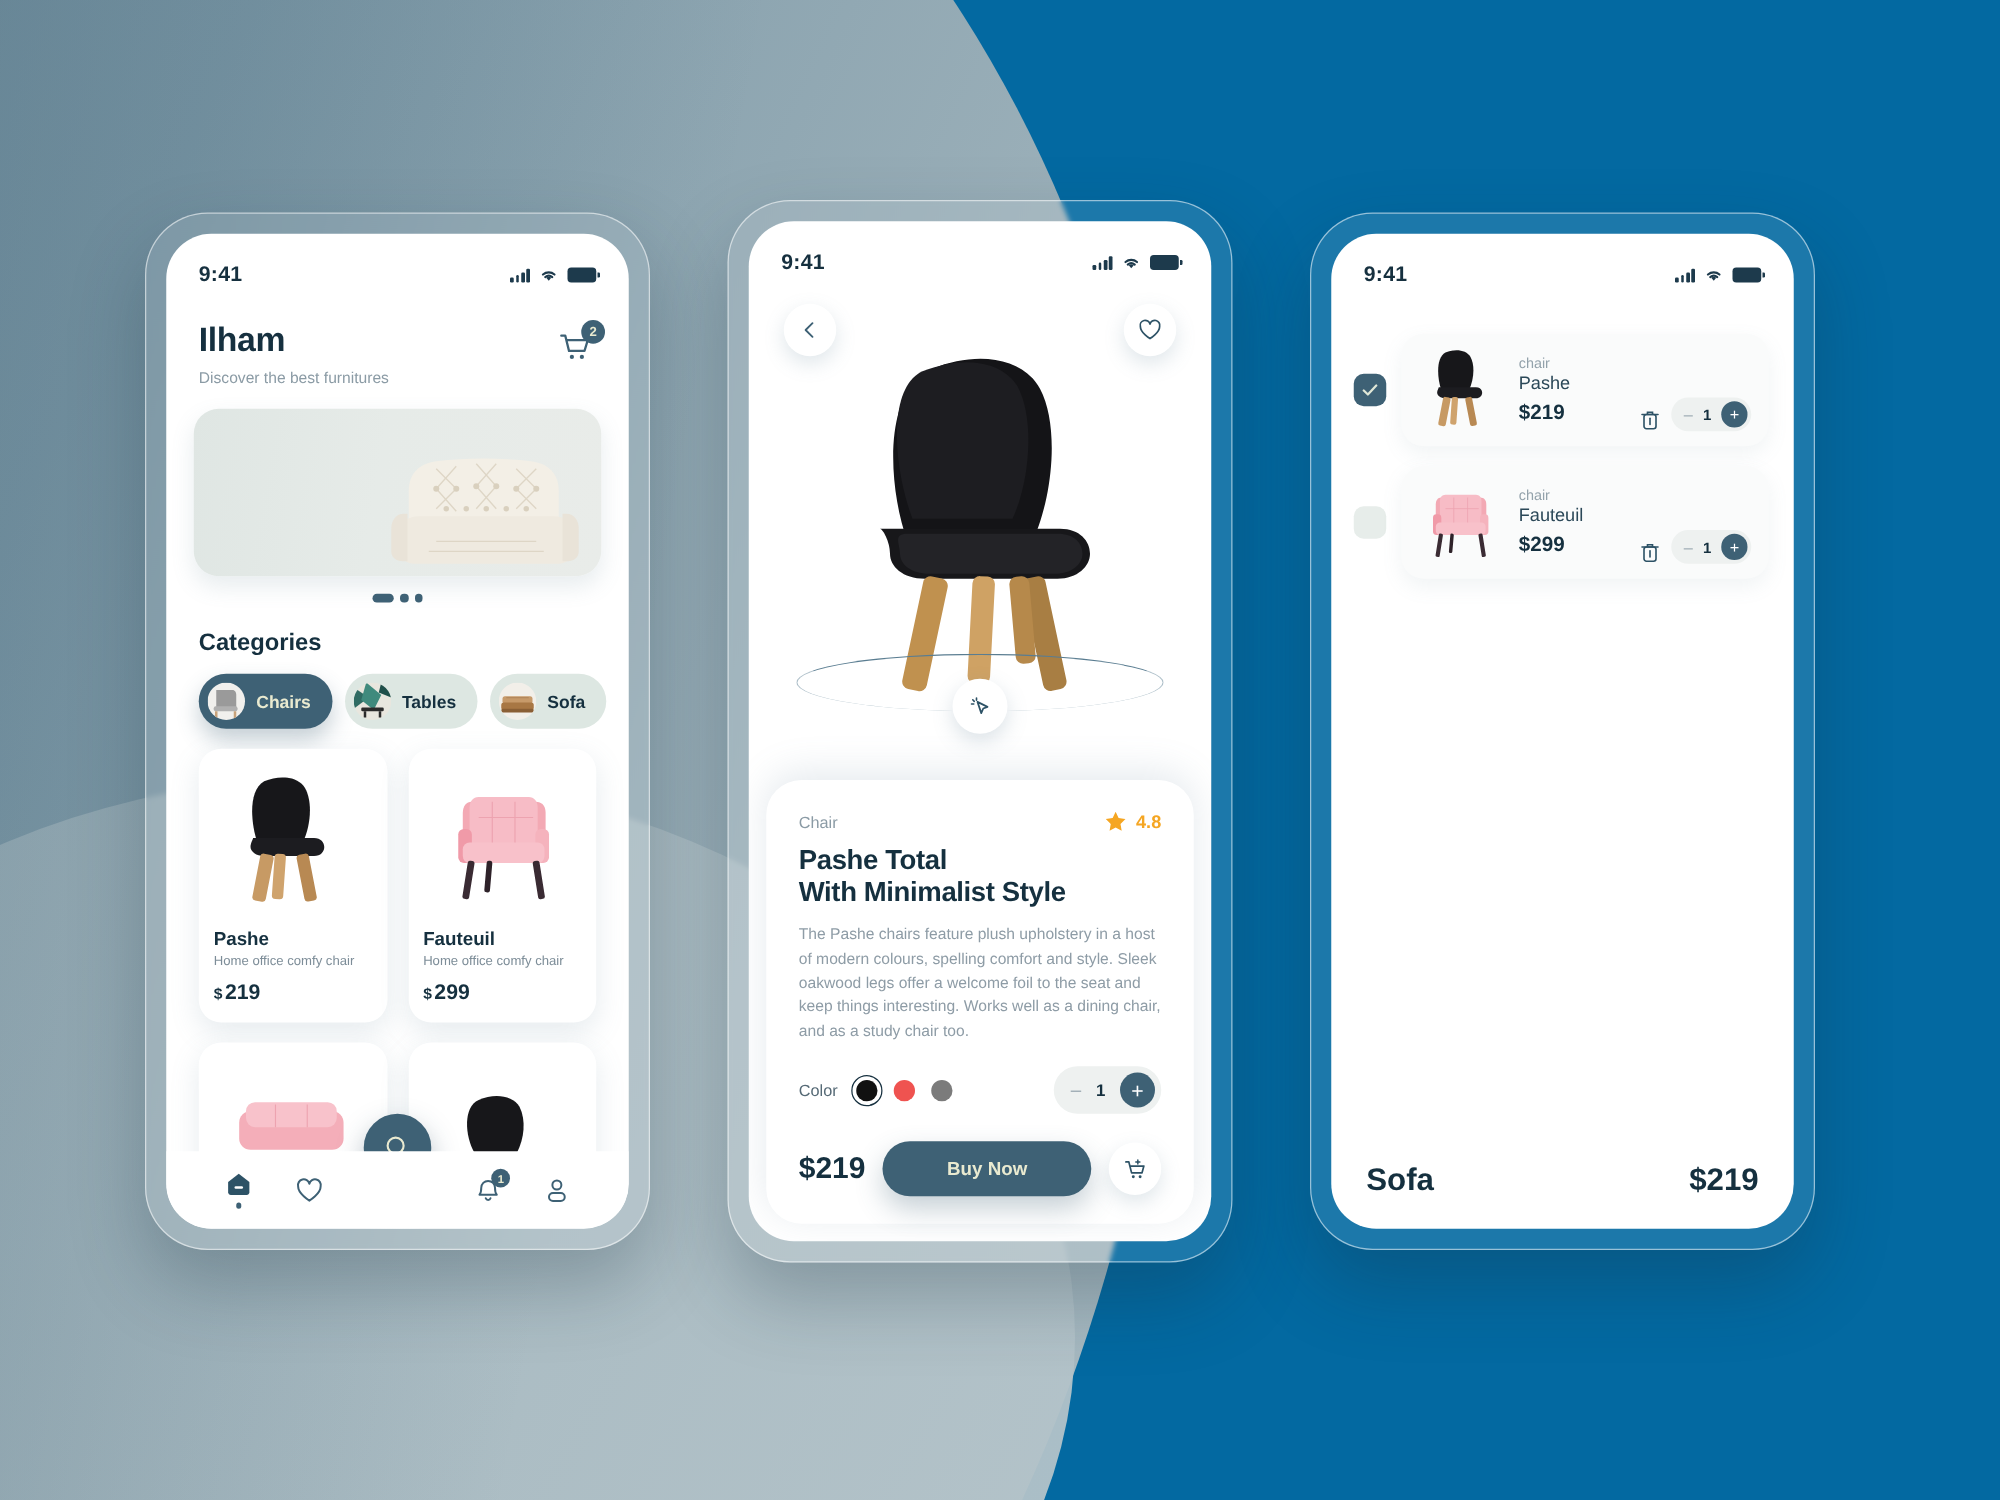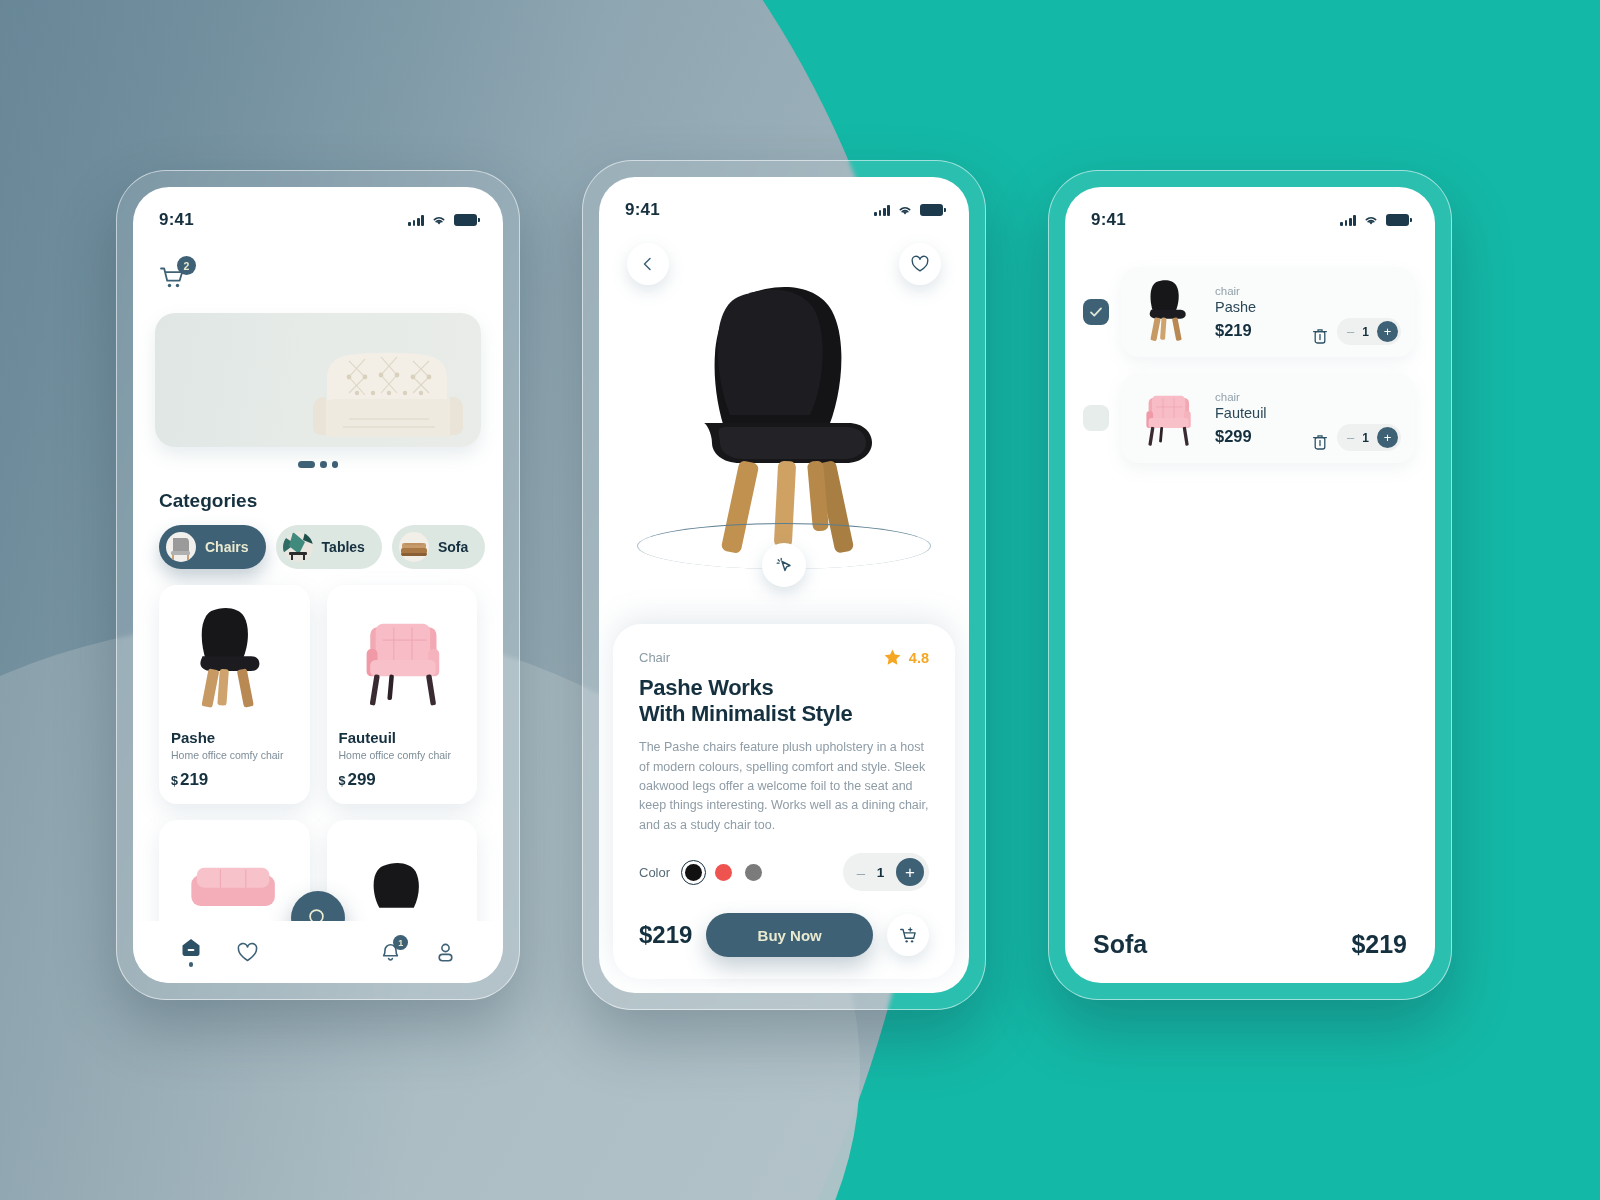--- a/index.html
+++ b/index.html
@@ -9,21 +9,21 @@
     height: 1200px;
     overflow: hidden;
     font-family: "Liberation Sans", sans-serif;
   }
 
   
   #scene {
     position: relative;
     width: 1600px;
     height: 1200px;
-    background: #14b8a6;
+    background: #0369a1;
     overflow: hidden;
   }
   #bg-blob {
     position: absolute;
     left: -560px;
     top: -340px;
     width: 1500px;
     height: 2000px;
     border-radius: 50% 50% 48% 52% / 46% 48% 52% 54%;
     background: linear-gradient(115deg, #6e8d9d 0%, #7e9aa8 38%, #9db1ba 70%, #aebfc6 100%);
@@ -330,20 +330,24 @@
           <svg width="16" height="12" viewBox="0 0 16 12">
             <path d="M8 10.6l2-2.4a3 3 0 0 0-4 0l2 2.4z" fill="#1d3a4c"></path>
             <path d="M3.4 5.6a7 7 0 0 1 9.2 0" stroke="#1d3a4c" stroke-width="1.7" fill="none" stroke-linecap="round"></path>
             <path d="M5.2 7.7a4.4 4.4 0 0 1 5.6 0" stroke="#1d3a4c" stroke-width="1.7" fill="none" stroke-linecap="round"></path>
           </svg>
           <span class="batt"></span>
         </div>
       </div>
 
       <div class="p1-head">
+        <div>
+          <div class="p1-name">Ilham</div>
+          <div class="p1-sub">Discover the best furnitures</div>
+        </div>
         <div class="cart-wrap">
           <svg width="30" height="26" viewBox="0 0 30 26">
             <path d="M2 3.5h3.2l3 12.2h12.4l2.6-8.6H7.2" stroke="#3e6175" stroke-width="1.8" fill="none" stroke-linecap="round" stroke-linejoin="round"></path>
             <circle cx="10.5" cy="20.5" r="1.7" fill="#3e6175"></circle>
             <circle cx="18.5" cy="20.5" r="1.7" fill="#3e6175"></circle>
           </svg>
           <span class="cart-badge">2</span>
         </div>
       </div>
 
@@ -588,21 +592,21 @@
           <div class="dc-cat">Chair</div>
           <div class="dc-rate">
             <svg width="19" height="19" viewBox="0 0 20 20">
               <path d="M10 1.5l2.5 5.3 5.8.8-4.2 4.1 1 5.8-5.1-2.8-5.1 2.8 1-5.8L1.7 7.6l5.8-.8z" fill="#f5a623"></path>
             </svg>
             <span class="dc-rate-val">4.8</span>
           </div>
         </div>
 
         <div class="dc-title">
-          <span>Pashe Works</span><br>
+          <span>Pashe Total</span><br>
           <span>With Minimalist Style</span>
         </div>
 
         <div class="dc-desc">The Pashe chairs feature plush upholstery in a host of modern colours, spelling comfort and style. Sleek oakwood legs offer a welcome foil to the seat and keep things interesting. Works well as a dining chair, and as a study chair too.</div>
 
         <div class="dc-colors">
           <span class="dc-colors-lbl">Color</span>
           <span class="swatch sel" style="background:#111111"></span>
           <span class="swatch" style="background:#ef5350"></span>
           <span class="swatch" style="background:#7b7b7b"></span>

